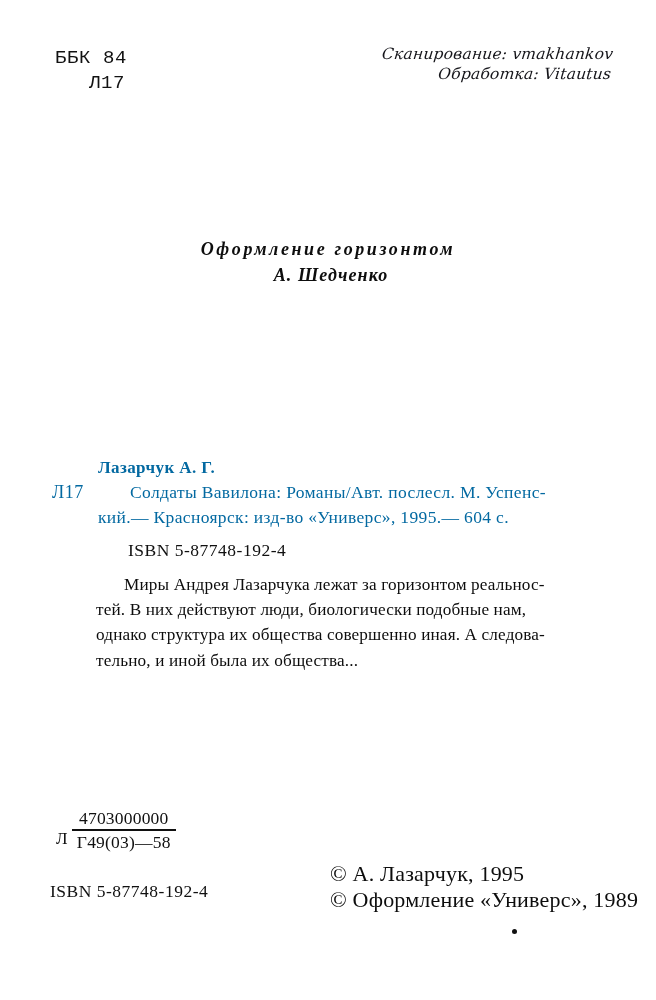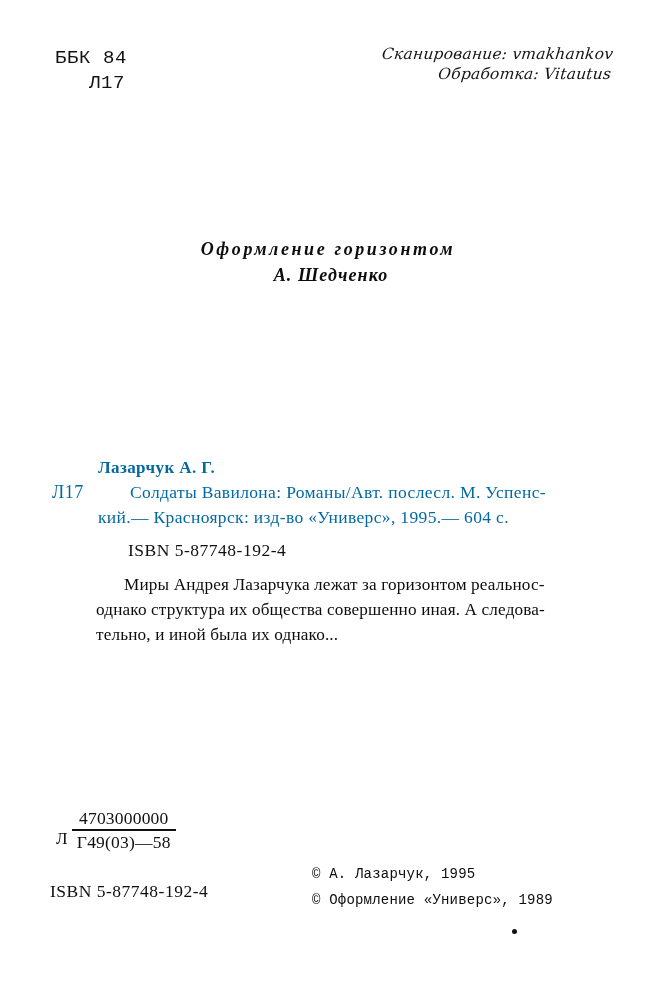--- a/index.html
+++ b/index.html
@@ -188,27 +188,26 @@
     left: 50px;
     top: 881px;
     font-size: 17.5px;
     letter-spacing: 0.5px;
     color: #101010;
   }
 
   
   .copyright {
     position: absolute;
-    left: 312px;
+    left: 330px;
     top: 861px;
-    font-size: 14px;
+    font-size: 22px;
     line-height: 26px;
     letter-spacing: 0.2px;
     color: #0d0d0d;
-    font-family: Liberation Mono, monospace;
   }
   .copyright span { display: block; white-space: nowrap; }
 
   
   .ink-speck {
     position: absolute;
     left: 512px;
     top: 929px;
     width: 5px;
     height: 5px;
@@ -242,22 +241,23 @@
       <span class="biblio-code">Л17</span>
       <span class="biblio-title-line">Солдаты Вавилона: Романы/Авт. послесл. М. Успенс-</span>
     </span>
     <span class="biblio-cont-line">кий.— Красноярск: изд-во «Универс», 1995.— 604 с.</span>
   </div>
 
   <div class="isbn-main">ISBN 5-87748-192-4</div>
 
   <div class="annotation">
     <span class="ln first">Миры Андрея Лазарчука лежат за горизонтом реальнос-</span>
+    <span class="ln">тей. В них действуют люди, биологически подобные нам,</span>
     <span class="ln">однако структура их общества совершенно иная. А следова-</span>
-    <span class="ln">тельно, и иной была их однако...</span>
+    <span class="ln">тельно, и иной была их общества...</span>
   </div>
 
   <div class="index-block">
     <span class="index-letter">Л</span>
     <span class="index-fraction">
       <span class="index-num">4703000000</span>
       <span class="index-rule"></span>
       <span class="index-den">Г49(03)—58</span>
     </span>
   </div>

